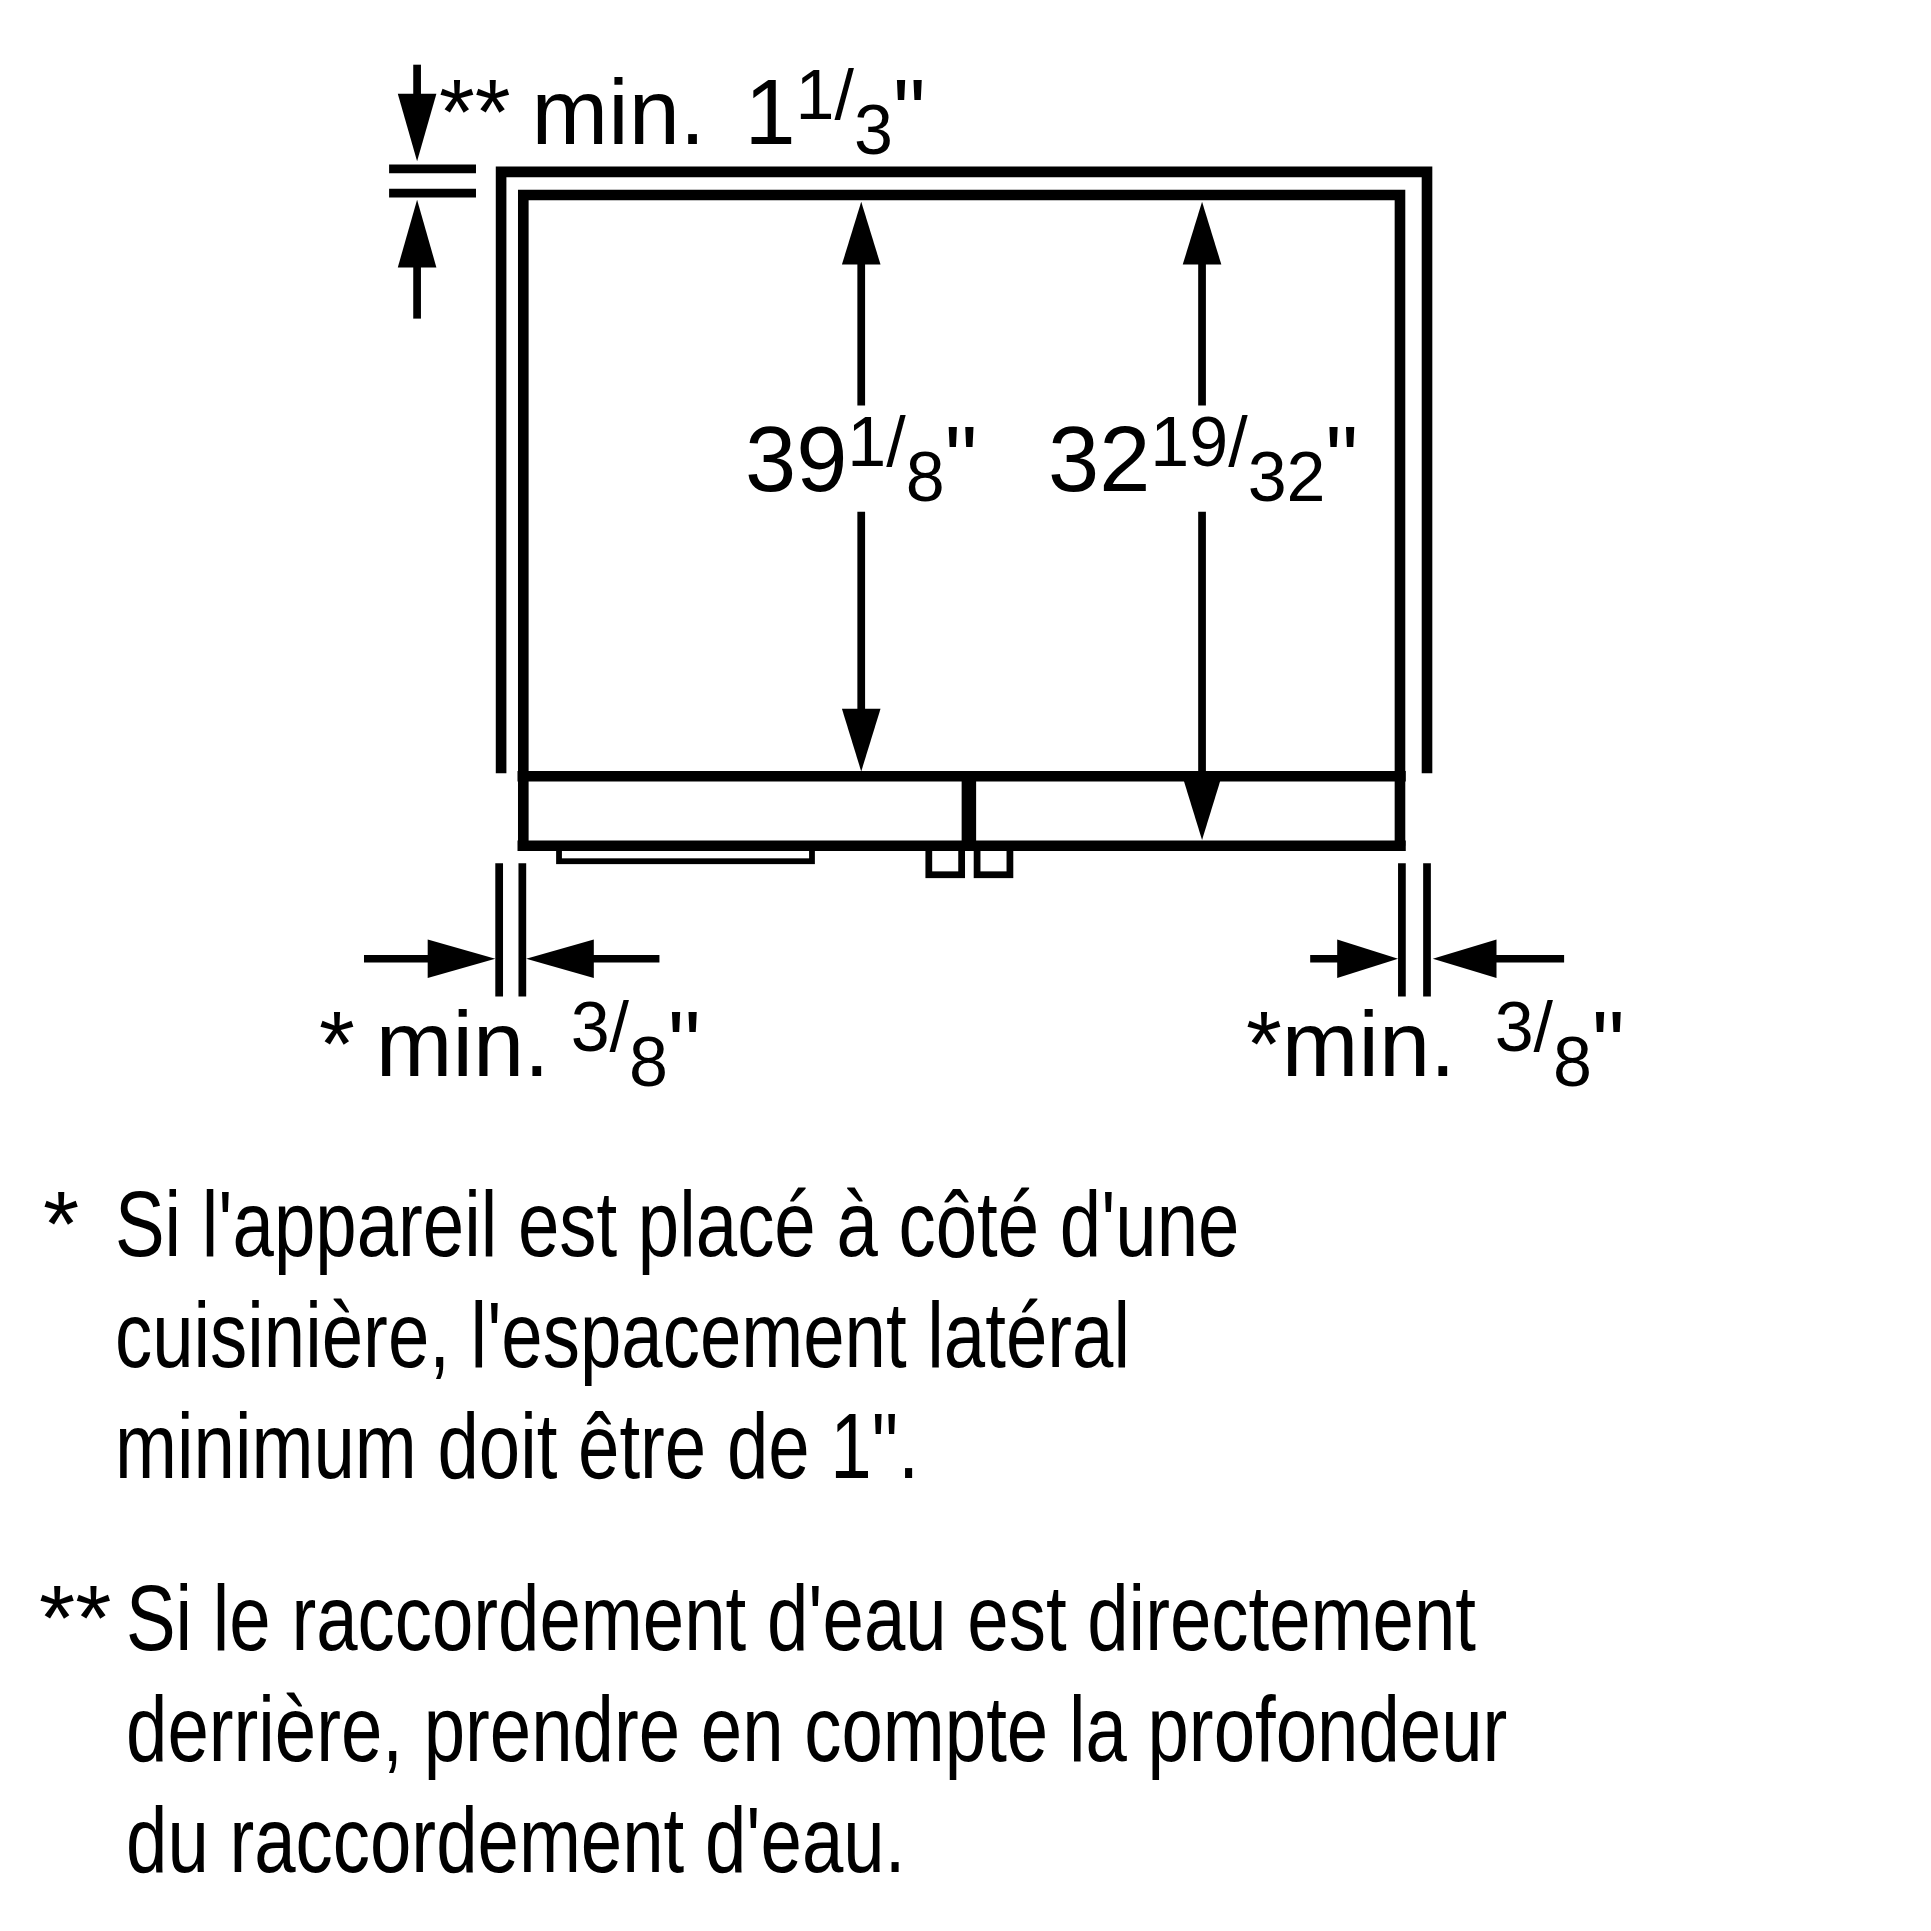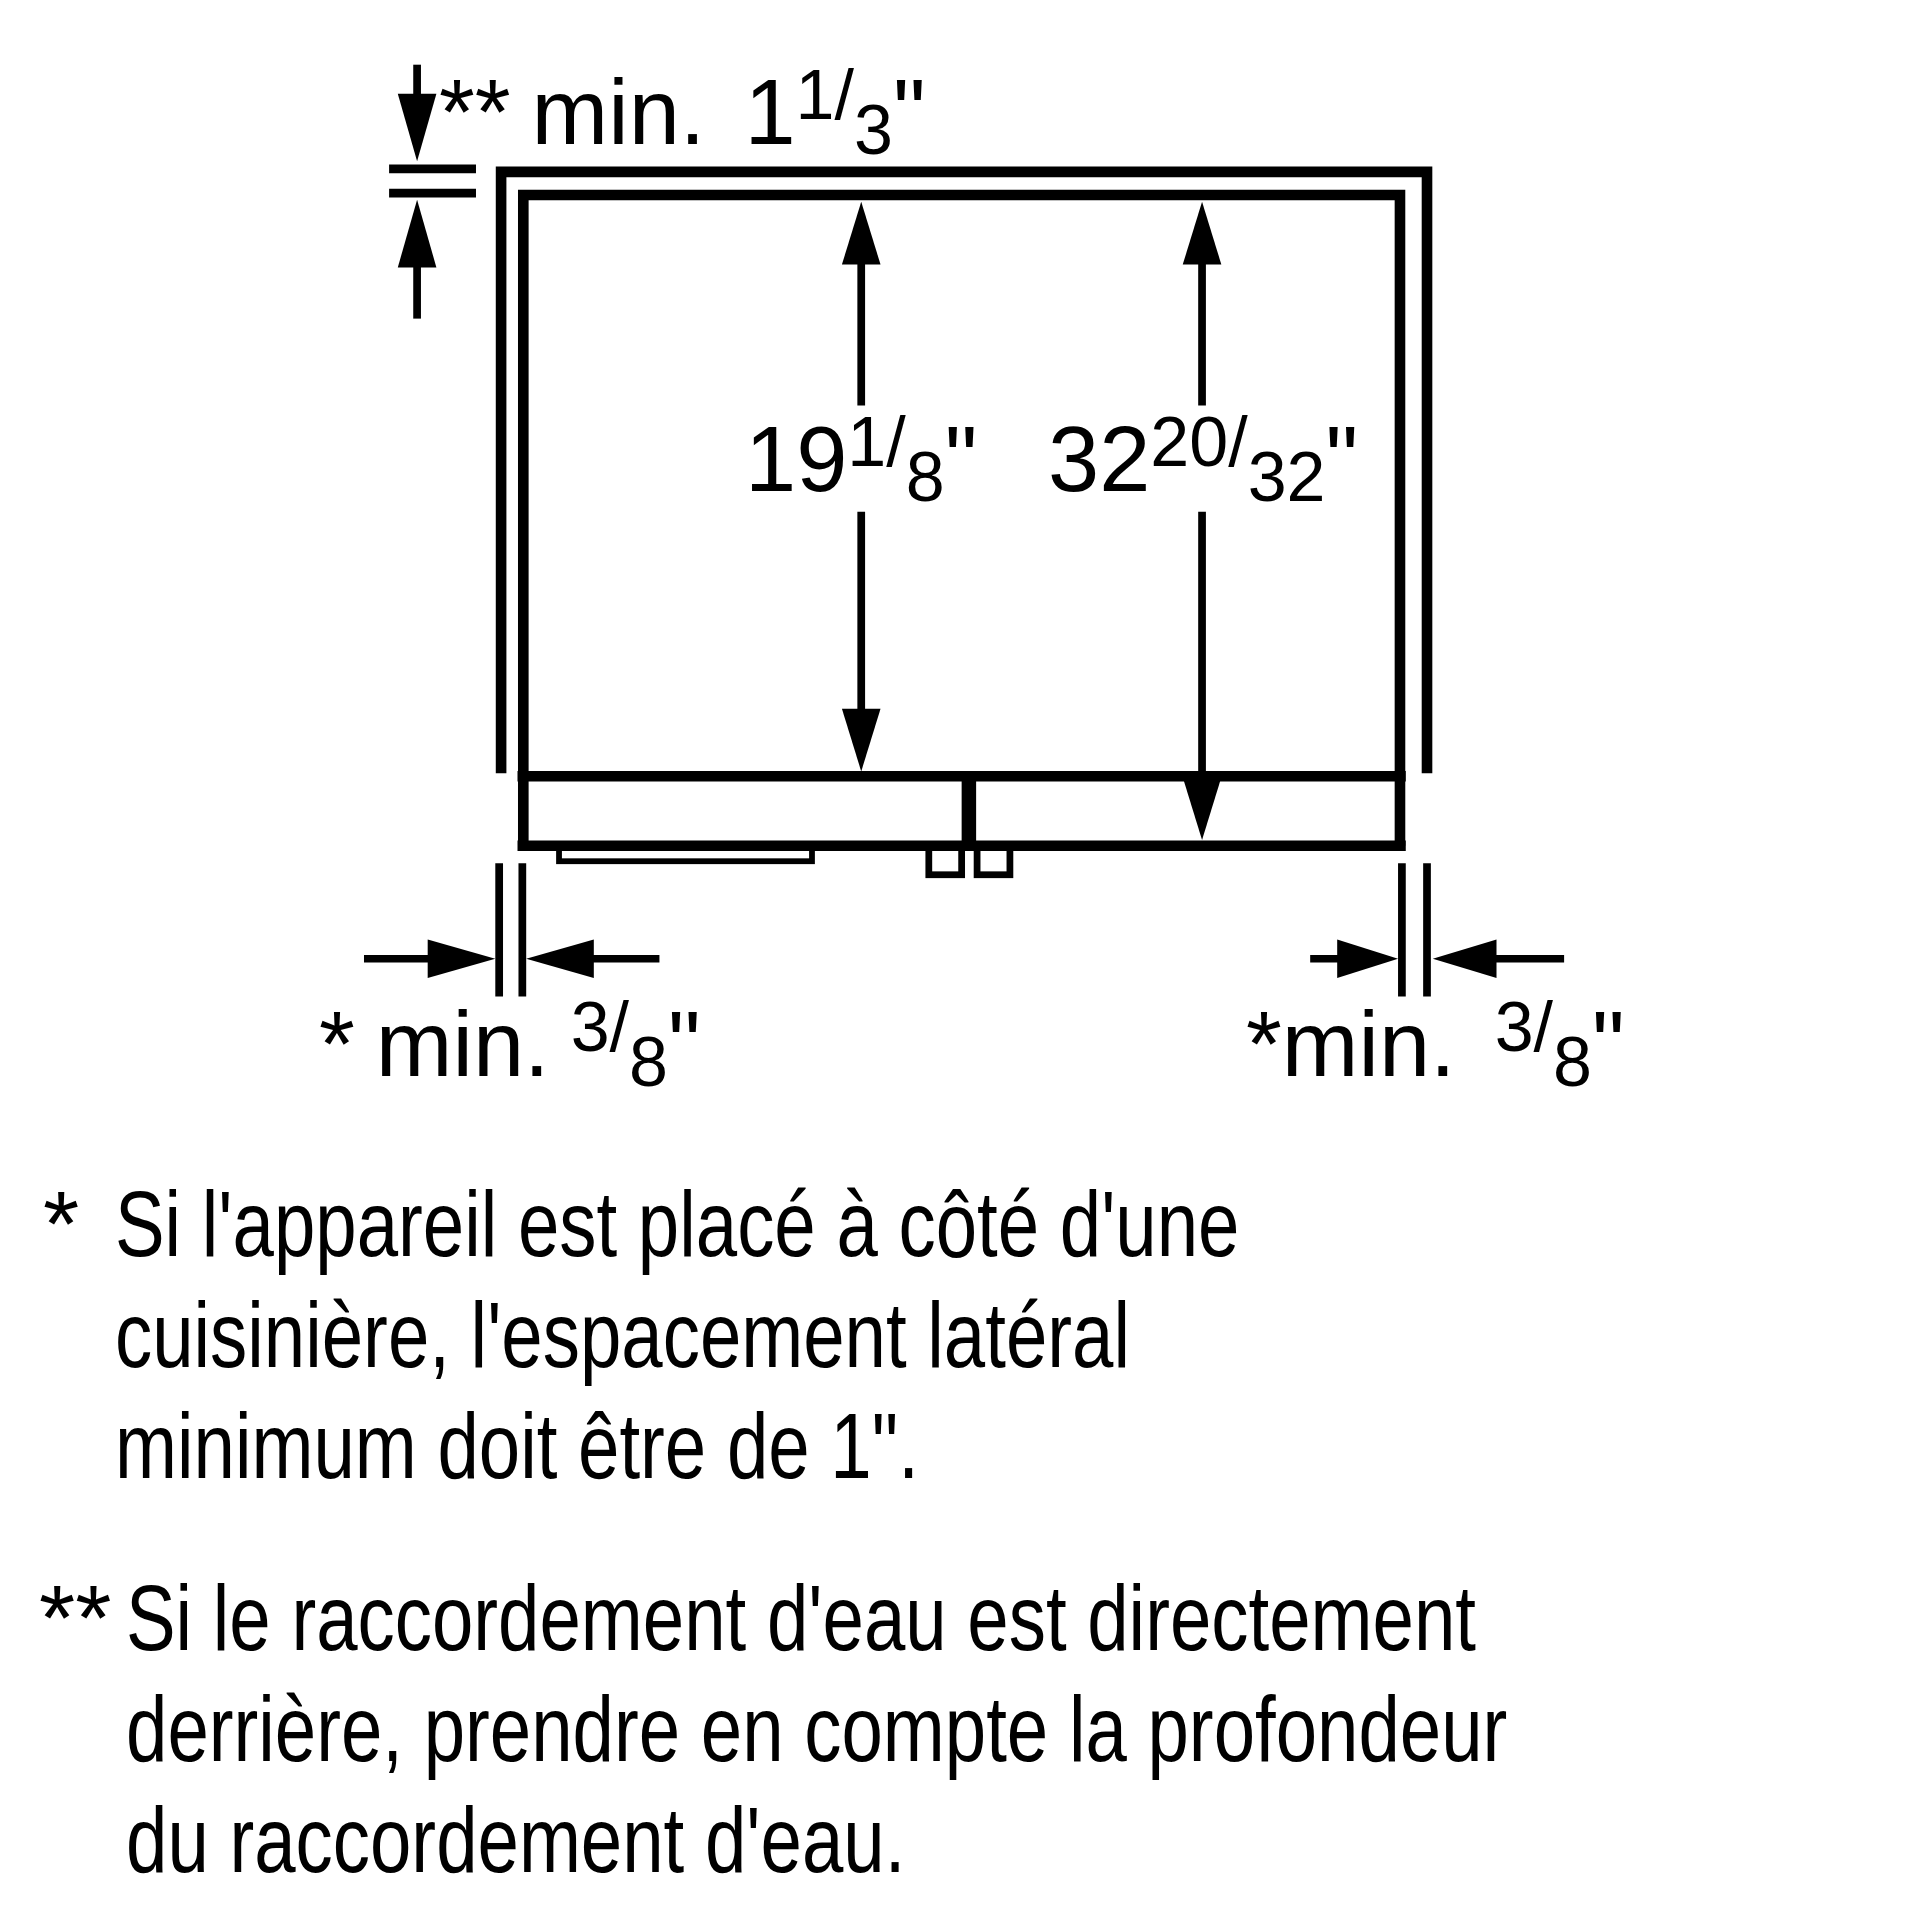--- a/index.html
+++ b/index.html
@@ -68,23 +68,23 @@
     <line x1="611" y1="993" x2="683" y2="993" stroke="#000" stroke-width="8"></line>
 
     <line x1="1357" y1="993" x2="1390" y2="993" stroke="#000" stroke-width="8"></line>
     <polygon points="1385,973 1385,1013 1448,993" fill="#000"></polygon>
     <polygon points="1550,973 1550,1013 1484,993" fill="#000"></polygon>
     <line x1="1546" y1="993" x2="1620" y2="993" stroke="#000" stroke-width="8"></line>
   </svg>
 
   <div class="dim-label" style="left:439px;top:60px"><span>**</span><span class="ml-sm">min.</span><span class="ml-md">1</span><span class="frac-num">1/</span><span class="frac-den">3</span><span>"</span></div>
 
-  <div class="dim-label" style="left:745px;top:407px"><span>19</span><span class="frac-num">1/</span><span class="frac-den">8</span><span>"</span></div>
+  <div class="dim-label" style="left:745px;top:407px"><span>39</span><span class="frac-num">1/</span><span class="frac-den">8</span><span>"</span></div>
 
-  <div class="dim-label" style="left:1048px;top:407px"><span>32</span><span class="frac-num">20/</span><span class="frac-den">32</span><span>"</span></div>
+  <div class="dim-label" style="left:1048px;top:407px"><span>32</span><span class="frac-num">19/</span><span class="frac-den">32</span><span>"</span></div>
 
   <div class="dim-label" style="left:319px;top:992px"><span>*</span><span class="ml-sm">min.</span><span class="frac-num ml-sm">3/</span><span class="frac-den">8</span><span>"</span></div>
 
   <div class="dim-label" style="left:1246px;top:992px"><span>*</span><span>min.</span><span class="frac-num ml-md">3/</span><span class="frac-den">8</span><span>"</span></div>
 
   <div class="footnote" style="left:43px;top:1169px">
     <div class="fn-marker" style="width:72px">*</div>
     <div class="fn-text">
       <div class="fn-line">Si l'appareil est placé à côté d'une</div>
       <div class="fn-line">cuisinière, l'espacement latéral</div>

